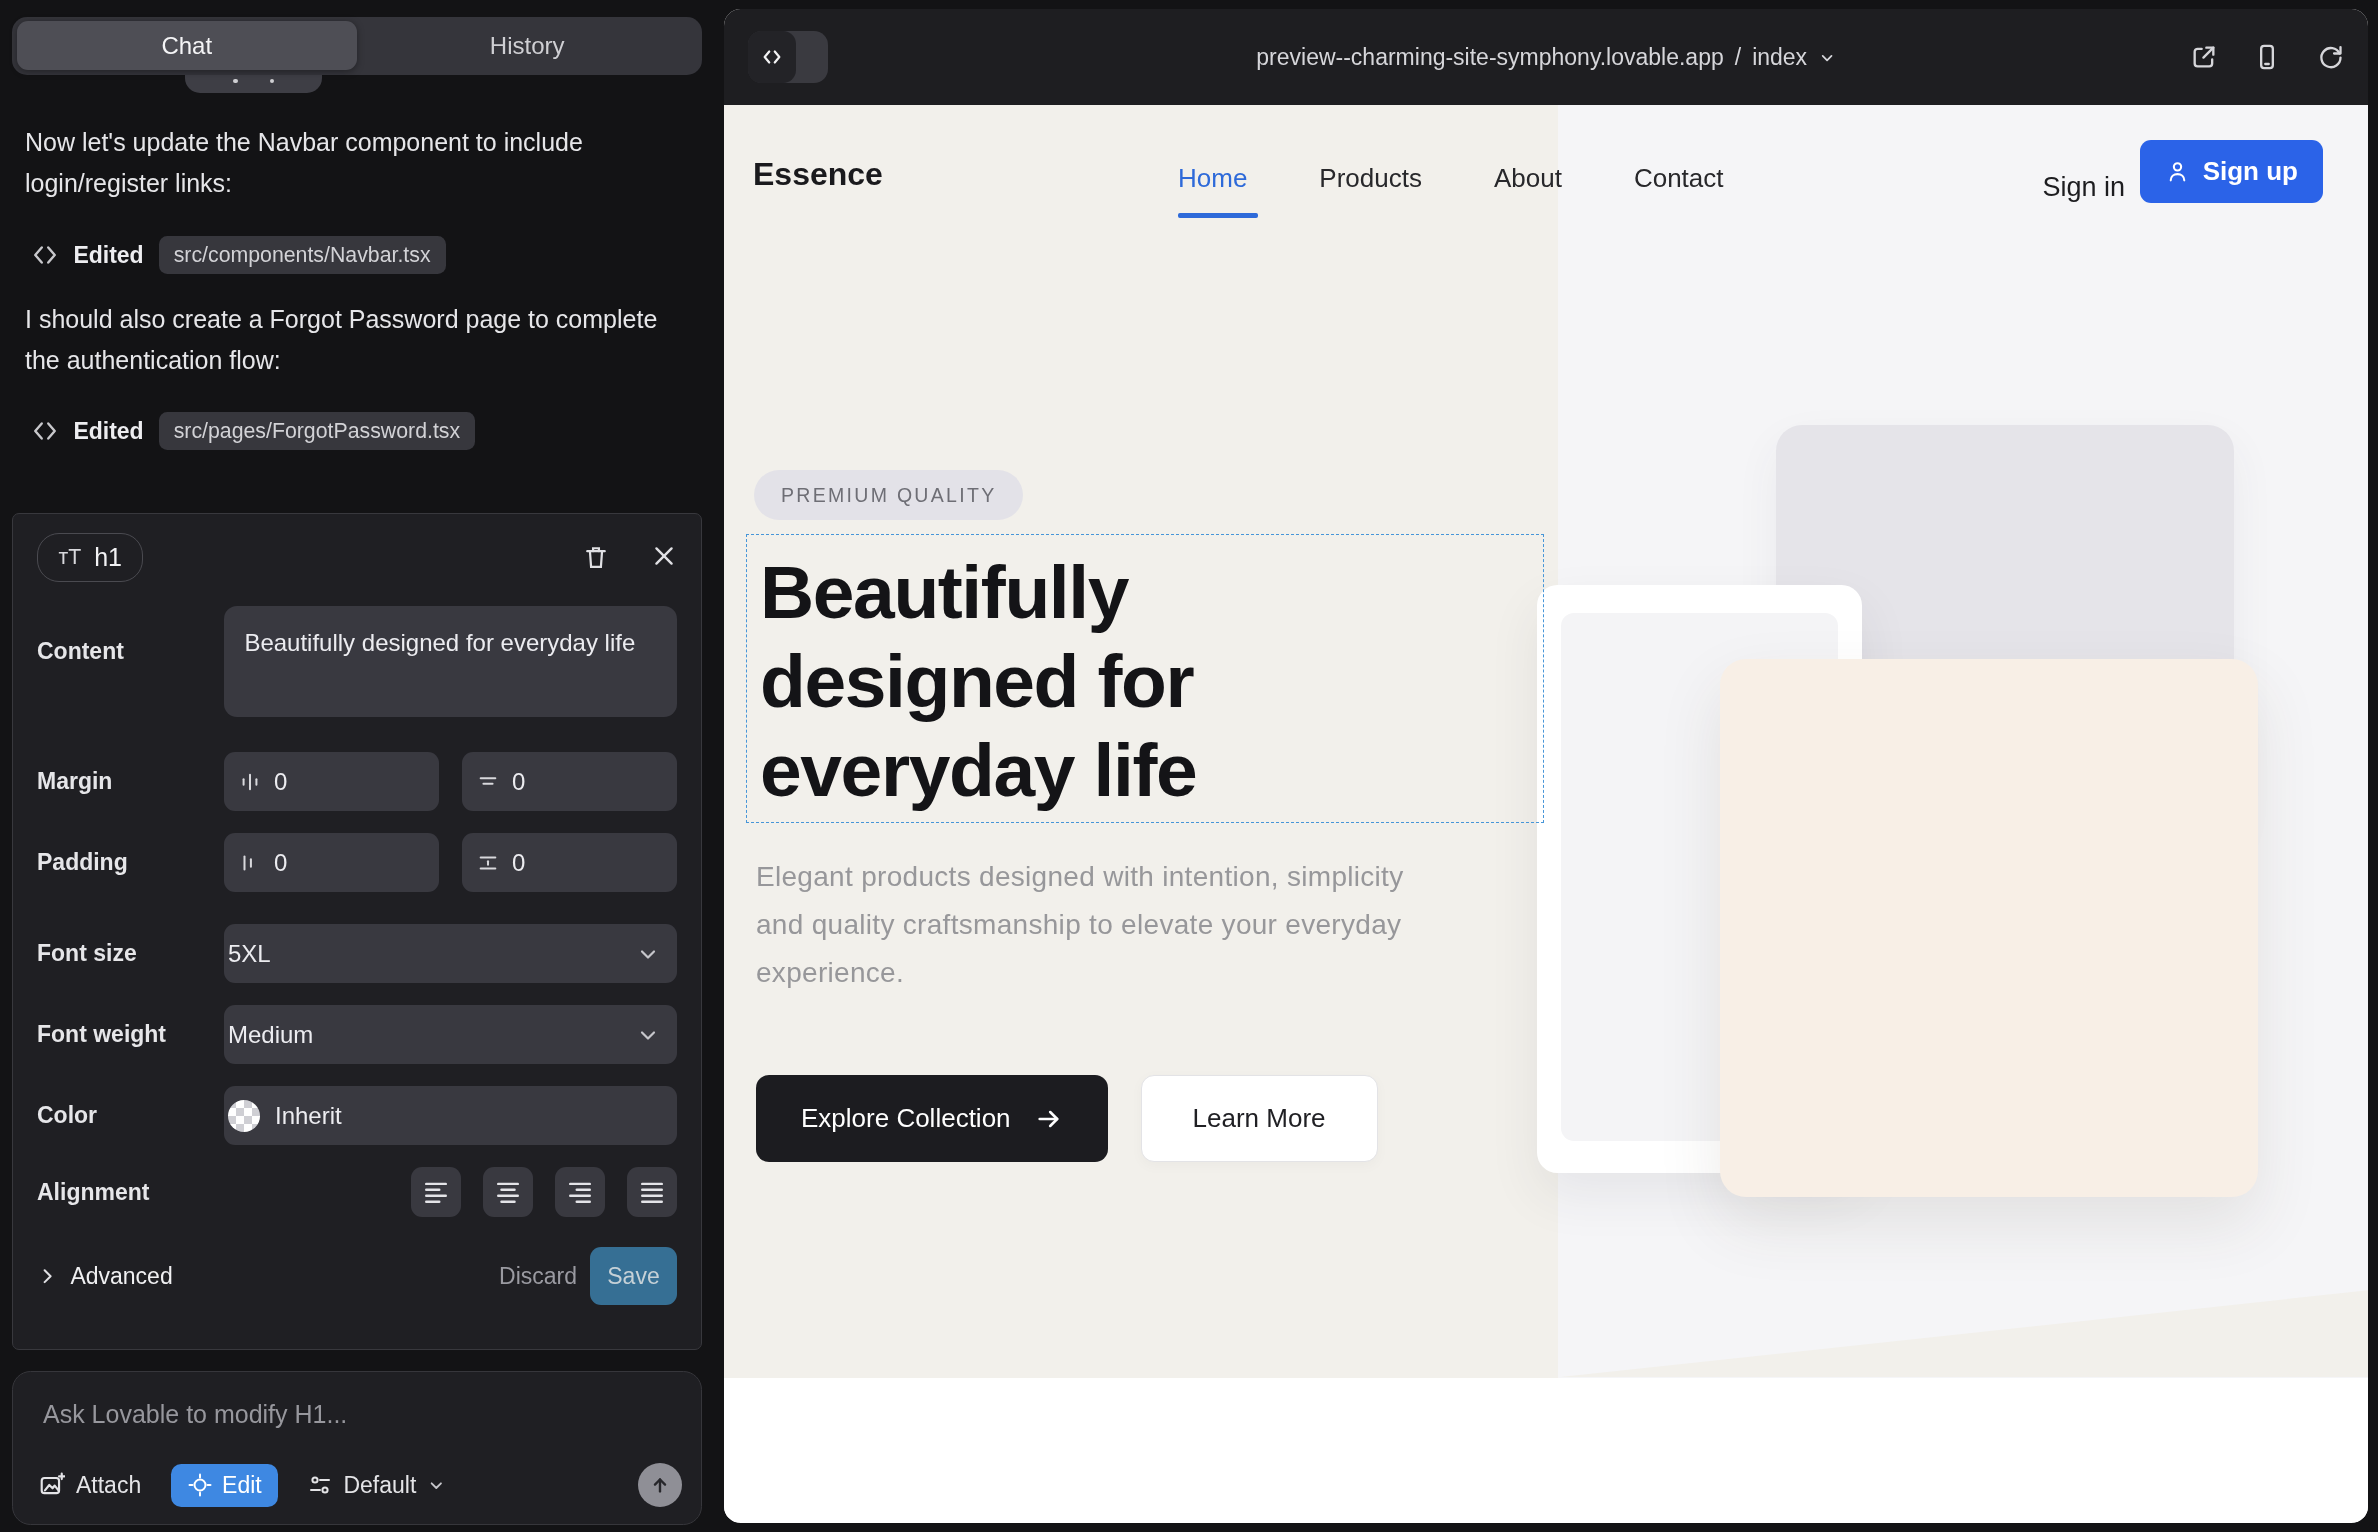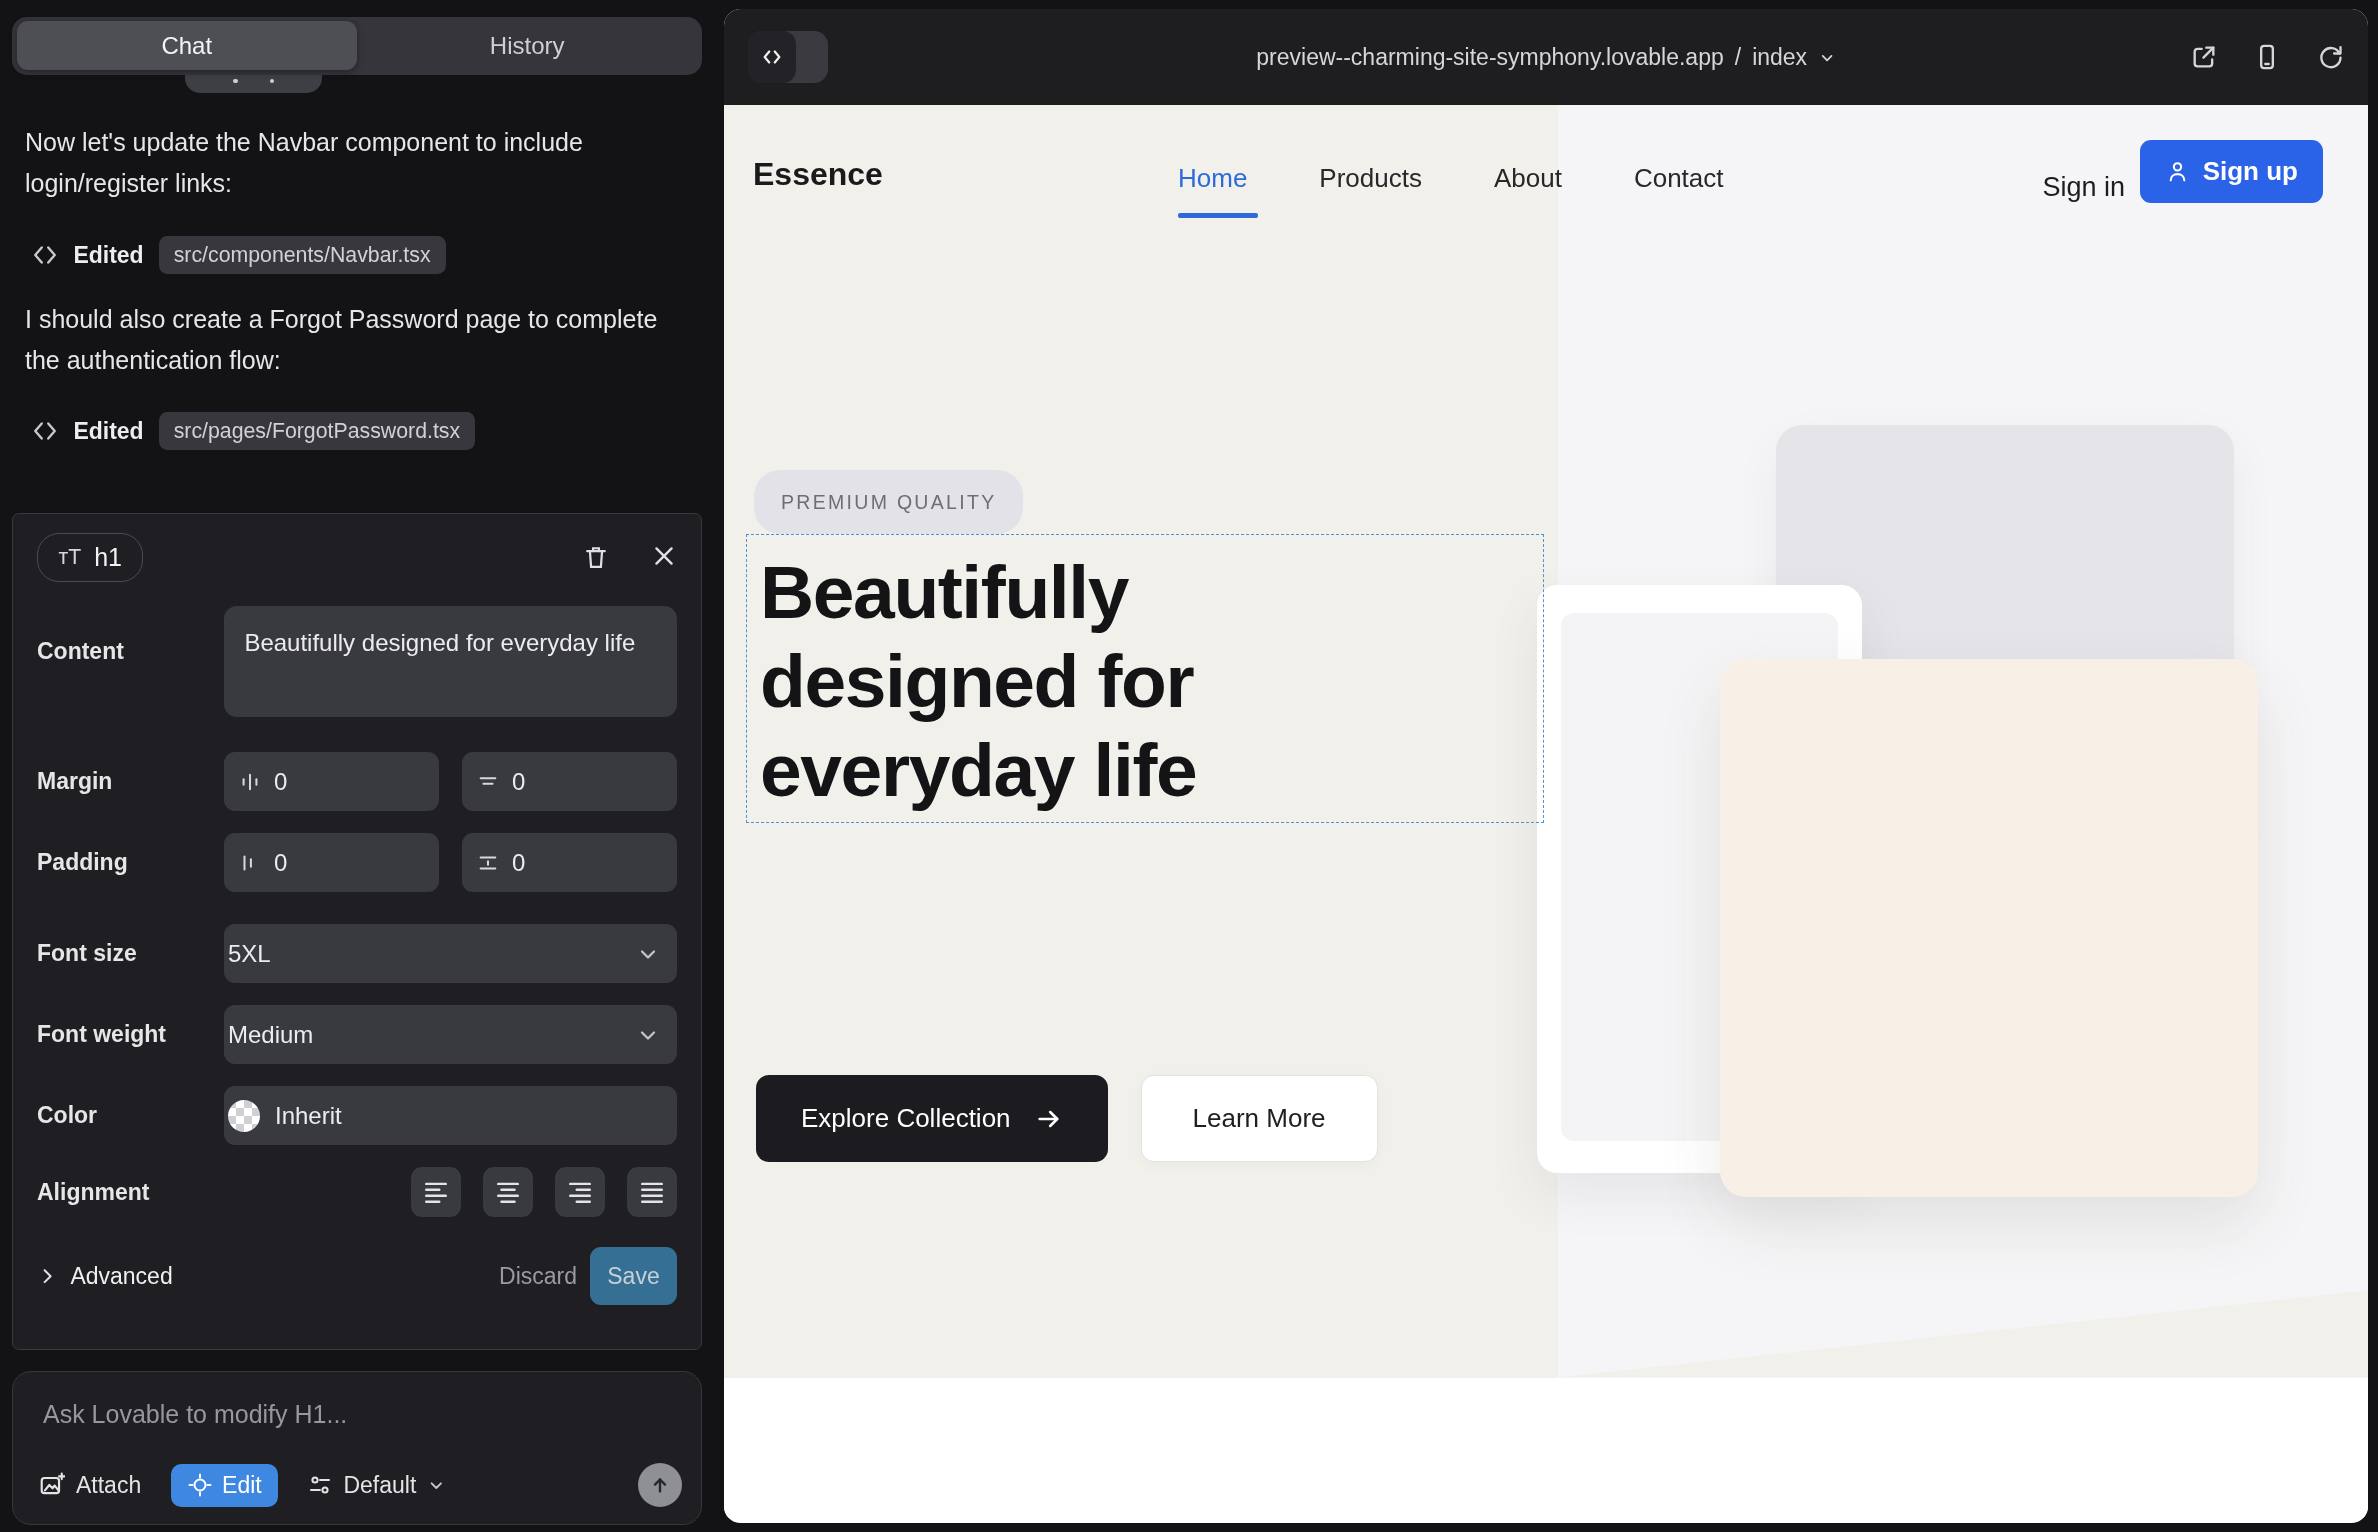--- a/index.html
+++ b/index.html
@@ -163,21 +163,21 @@
                    background:#2e6ad9; border-radius:1.9px; }
   .signin { position:absolute; right:243px; top:67px; font-size:27px; color:#1d1d20; cursor:pointer; }
   .signup {
     position:absolute; right:45px; top:35px; height:63px; padding:0 25px;
     background:#2b63e8; border:none; border-radius:11px; display:flex; align-items:center;
     gap:13px; color:#fff; font-size:26px; font-weight:600; cursor:pointer;
     font-family:"Liberation Sans", sans-serif;
   }
 
   .q-badge {
-    position:absolute; left:30px; top:365px; height:64px; padding:0 27px;
+    position:absolute; left:30px; top:365px; height:50px; padding:0 27px;
     background:#e3e2e8; border-radius:26px; display:flex; align-items:center;
     font-size:19.5px; letter-spacing:2.3px; color:#6e6e75; font-weight:500;
   }
   .selection { position:absolute; left:22px; top:429px; width:798px; height:289px;
                border:1.9px dashed #4796d8; cursor:pointer; }
   .hero-h1 { margin:13px 0 0 13px; font-size:75px; line-height:89px; font-weight:600;
              color:#141417; letter-spacing:-1.4px; }
   .hero-p { position:absolute; left:32px; top:748px; width:649px; font-size:28px;
             line-height:48px; color:#97979a; letter-spacing:0.3px; }
   .ctas { position:absolute; left:32px; top:970px; display:flex; gap:33px; align-items:center; }
@@ -538,20 +538,21 @@
         <div class="q-badge">PREMIUM QUALITY</div>
 
         <div class="selection">
           <div class="hero-h1">
             <div>Beautifully</div>
             <div>designed for</div>
             <div>everyday life</div>
           </div>
         </div>
 
+        <div class="hero-p">Elegant products designed with intention, simplicity and quality craftsmanship to elevate your everyday experience.</div>
 
         <div class="ctas">
           <button class="cta-primary">
             <span>Explore Collection</span>
             <span>
               <svg width="28" height="28" viewBox="0 0 24 24" fill="none" stroke="#ffffff" stroke-width="2.2" stroke-linecap="round" stroke-linejoin="round">
                 <line x1="4" y1="12" x2="19" y2="12"></line>
                   <polyline points="13 6 19 12 13 18"></polyline>
               </svg>
             </span>

